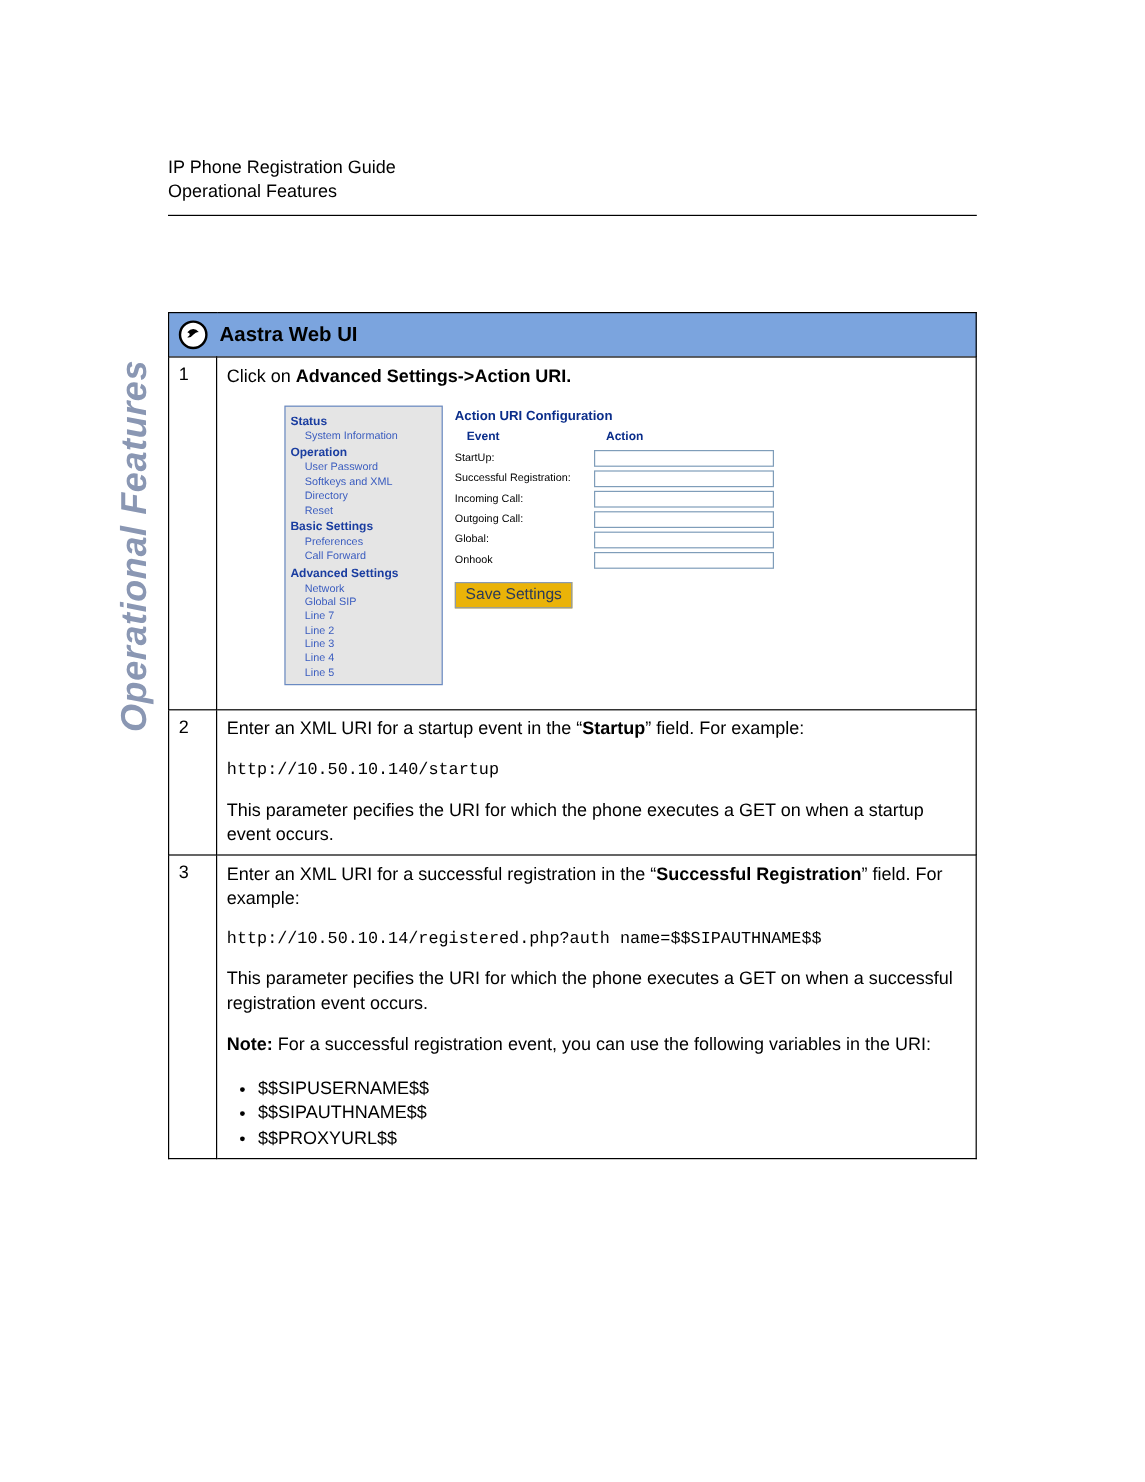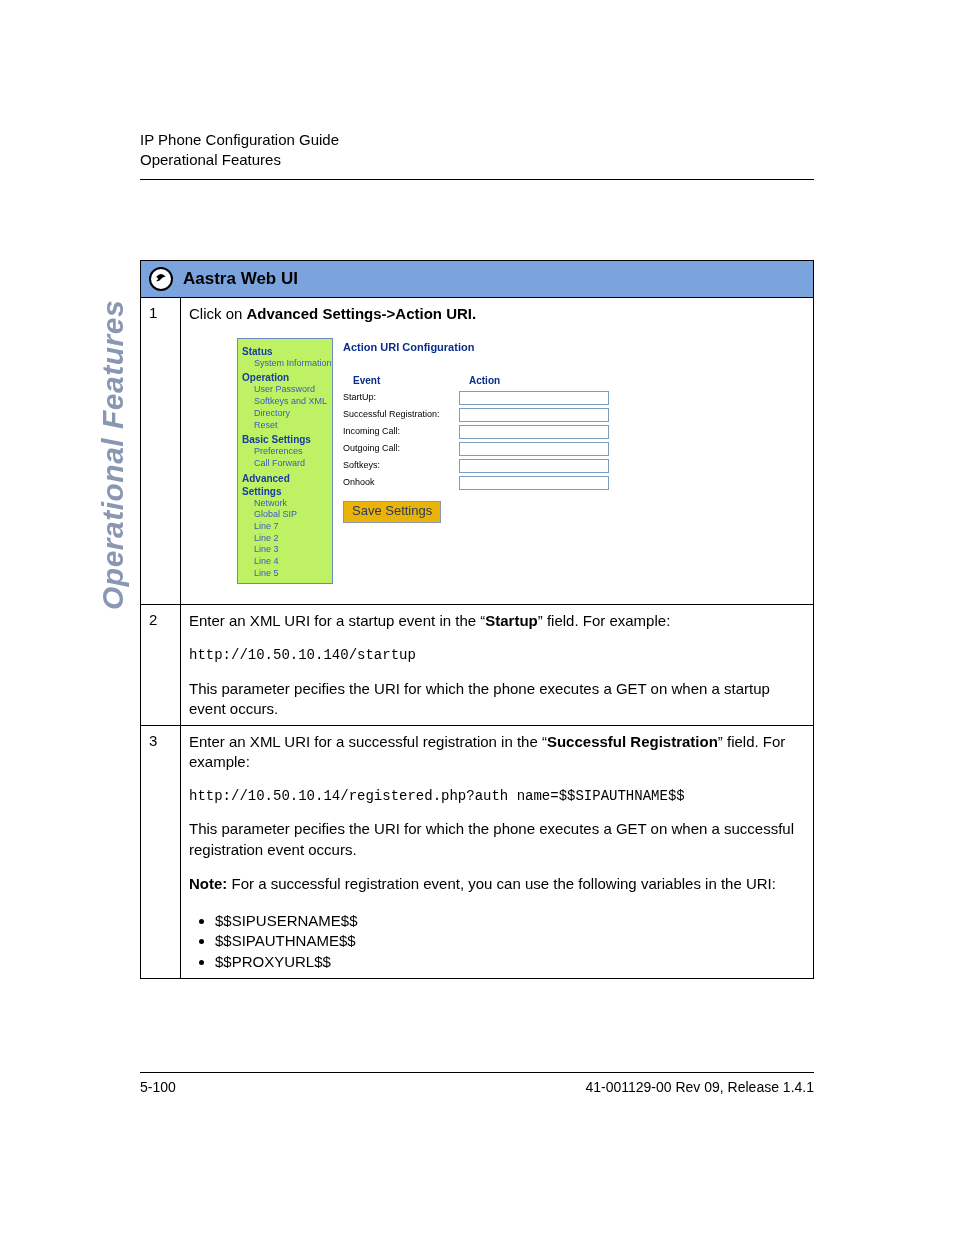--- a/index.html
+++ b/index.html
@@ -110,22 +110,22 @@
     margin: 14px auto 14px auto;
     width: 520px;
     font-size: 10px;
     color: #000;
     display: flex;
     gap: 0;
     line-height: 1.3;
   }
   .webui-sidebar {
     border: 1px solid #6a8ac2;
-    background: #bef264;
-    width: 96px;
+    background: #e5e5e5;
+    width: 132px;
     padding: 4px 0 4px 4px;
     box-sizing: border-box;
   }
   .sb-heading {
     color: #1a3da0;
     font-weight: bold;
     font-size: 10px;
     margin-top: 2px;
   }
   .sb-item {
@@ -135,21 +135,21 @@
   }
   .webui-main {
     flex: 1;
     padding: 2px 6px 6px 10px;
     box-sizing: border-box;
   }
   .panel-title {
     color: #0a2d8a;
     font-weight: bold;
     font-size: 11px;
-    margin-bottom: 20px;
+    margin-bottom: 4px;
   }
   .col-heads {
     display: flex;
     margin-bottom: 4px;
     margin-left: 10px;
   }
   .col-heads .c1 { width: 116px; color: #0a2d8a; font-weight: bold; font-size: 10px;}
   .col-heads .c2 { color: #0a2d8a; font-weight: bold; font-size: 10px;}
   .form-row {
     display: flex;
@@ -194,21 +194,21 @@
     justify-content: space-between;
     font-size: 14px;
   }
 </style>
 </head>
 <body>
 
 <div class="page">
 
   <div class="header-block">
-    <div>IP Phone Configuration Guide</div>
+    <div>IP Phone Registration Guide</div>
     <div>Operational Features</div>
     <hr class="top-rule">
   </div>
 
   <div class="content-area">
     <div class="side-label">Operational Features</div>
 
     <table class="main-table">
       <colgroup>
           <col class="num-col">
@@ -272,21 +272,21 @@
                   </div>
               <div class="form-row">
                     <div class="label">Incoming Call:</div>
                     <div class="field"></div>
                   </div>
               <div class="form-row">
                     <div class="label">Outgoing Call:</div>
                     <div class="field"></div>
                   </div>
               <div class="form-row">
-                    <div class="label">Softkeys:</div>
+                    <div class="label">Global:</div>
                     <div class="field"></div>
                   </div>
               <div class="form-row">
                     <div class="label">Onhook</div>
                     <div class="field"></div>
                   </div>
               <div class="save-btn">Save Settings</div>
             </div>
           </div>
         </td>
@@ -318,21 +318,14 @@
             <li>$$SIPUSERNAME$$</li>
             <li>$$SIPAUTHNAME$$</li>
             <li>$$PROXYURL$$</li>
           </ul>
         </td>
       </tr>
     </tbody>
       </table>
   </div>
 
-  <div class="footer-block">
-    <hr class="bottom-rule">
-    <div class="footer-line">
-      <span>5-100</span>
-      <span>41-001129-00 Rev 09, Release 1.4.1</span>
-    </div>
-  </div>
 
 </div>
 
 </body></html>

